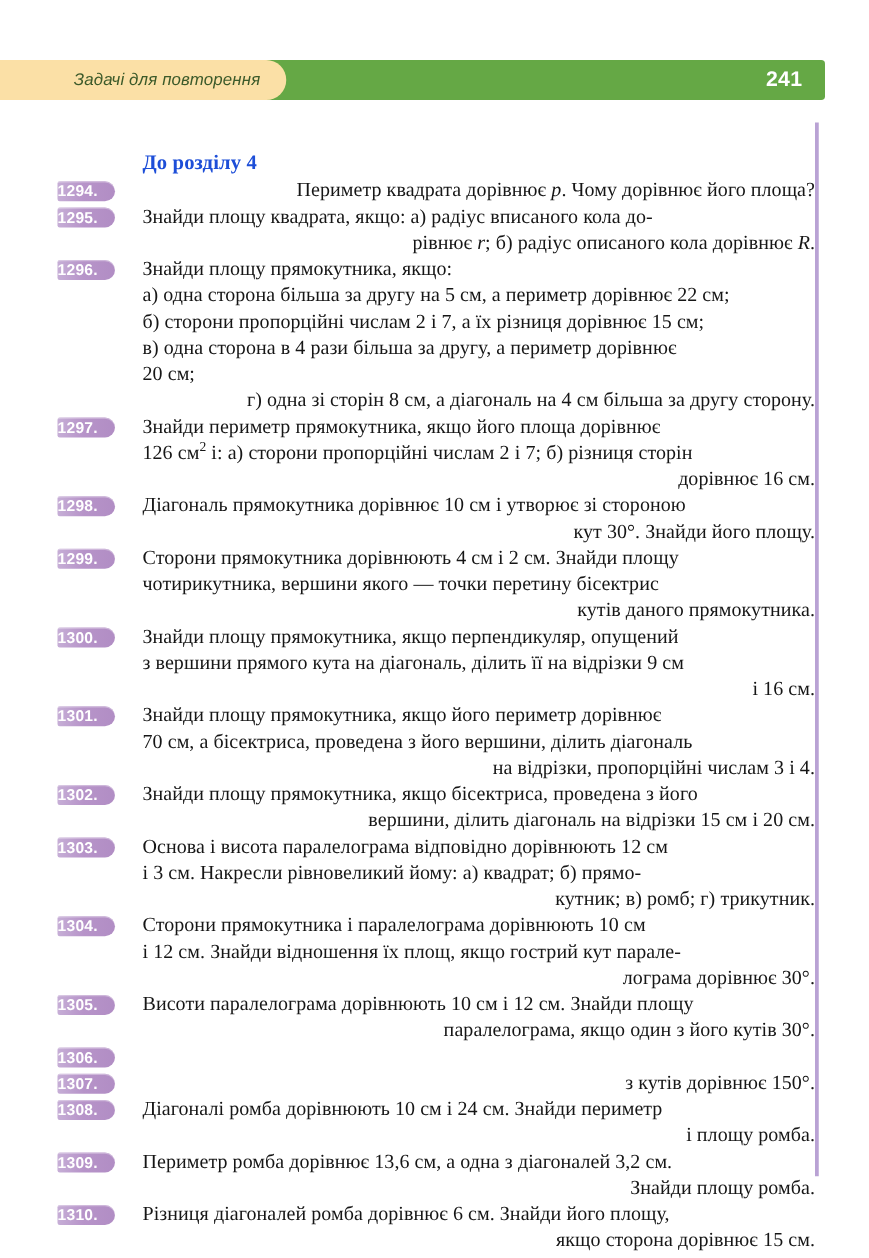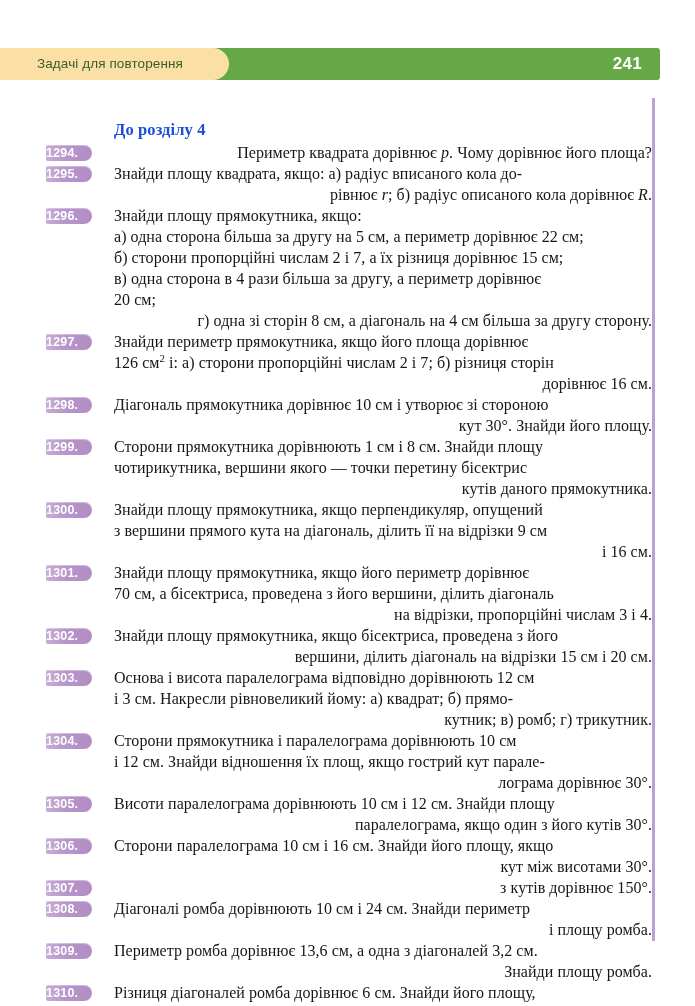--- a/index.html
+++ b/index.html
@@ -37,29 +37,30 @@
     position: absolute;
     left: 0;
     top: 0;
     width: 229px;
     height: 32px;
     background: #fbe0a6;
     border-radius: 0 17px 17px 0;
   }
   .header-title {
     position: absolute;
-    left: 37px;
+    left: 59px;
     top: 0;
     height: 32px;
     line-height: 32px;
     font-family: "Liberation Sans", "DejaVu Sans", sans-serif;
     font-size: 13.5px;
     color: #3c5a2a;
     letter-spacing: 0.1px;
     white-space: nowrap;
+    font-style: italic;
   }
   .header-pageno {
     position: absolute;
     right: 18px;
     top: 0;
     height: 32px;
     line-height: 32px;
     font-family: "Liberation Sans", "DejaVu Sans", sans-serif;
     font-size: 17px;
     font-weight: bold;
@@ -194,21 +195,21 @@
       <div class="exercise">
         <span class="ex-num">1298.</span>
         <div class="ex-body">
           <p>Діагональ прямокутника дорівнює 10 см і утворює зі стороною</p>
           <p class="last-line">кут 30°. Знайди його площу.</p>
         </div>
       </div>
       <div class="exercise">
         <span class="ex-num">1299.</span>
         <div class="ex-body">
-          <p>Сторони прямокутника дорівнюють 1 см і 8 см. Знайди площу</p>
+          <p>Сторони прямокутника дорівнюють 4 см і 2 см. Знайди площу</p>
           <p>чотирикутника, вершини якого — точки перетину бісектрис</p>
           <p class="last-line">кутів даного прямокутника.</p>
         </div>
       </div>
       <div class="exercise">
         <span class="ex-num">1300.</span>
         <div class="ex-body">
           <p>Знайди площу прямокутника, якщо перпендикуляр, опущений</p>
           <p>з вершини прямого кута на діагональ, ділить її на відрізки 9 см</p>
           <p class="last-line">і 16 см.</p>
@@ -247,24 +248,20 @@
       </div>
       <div class="exercise">
         <span class="ex-num">1305.</span>
         <div class="ex-body">
           <p>Висоти паралелограма дорівнюють 10 см і 12 см. Знайди площу</p>
           <p class="last-line">паралелограма, якщо один з його кутів 30°.</p>
         </div>
       </div>
       <div class="exercise">
         <span class="ex-num">1306.</span>
-        <div class="ex-body">
-          <p>Сторони паралелограма 10 см і 16 см. Знайди його площу, якщо</p>
-          <p class="last-line">кут між висотами 30°.</p>
-        </div>
       </div>
       <div class="exercise">
         <span class="ex-num">1307.</span>
         <div class="ex-body">
           <p class="last-line">з кутів дорівнює 150°.</p>
         </div>
       </div>
       <div class="exercise">
         <span class="ex-num">1308.</span>
         <div class="ex-body">

